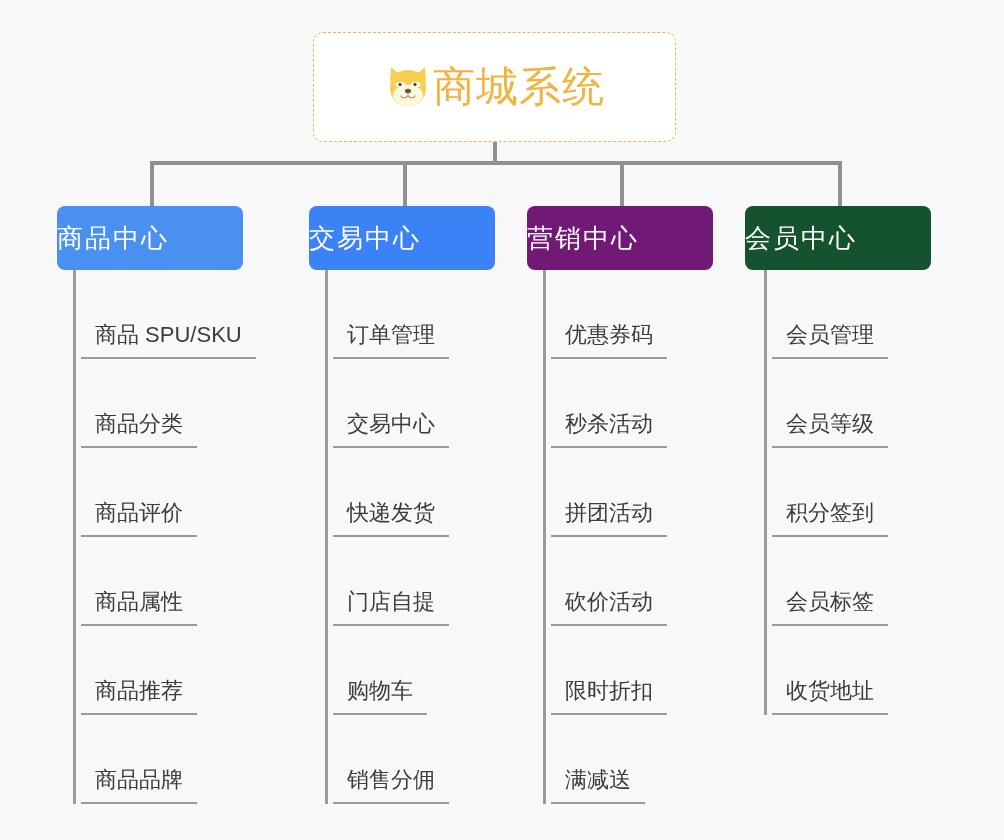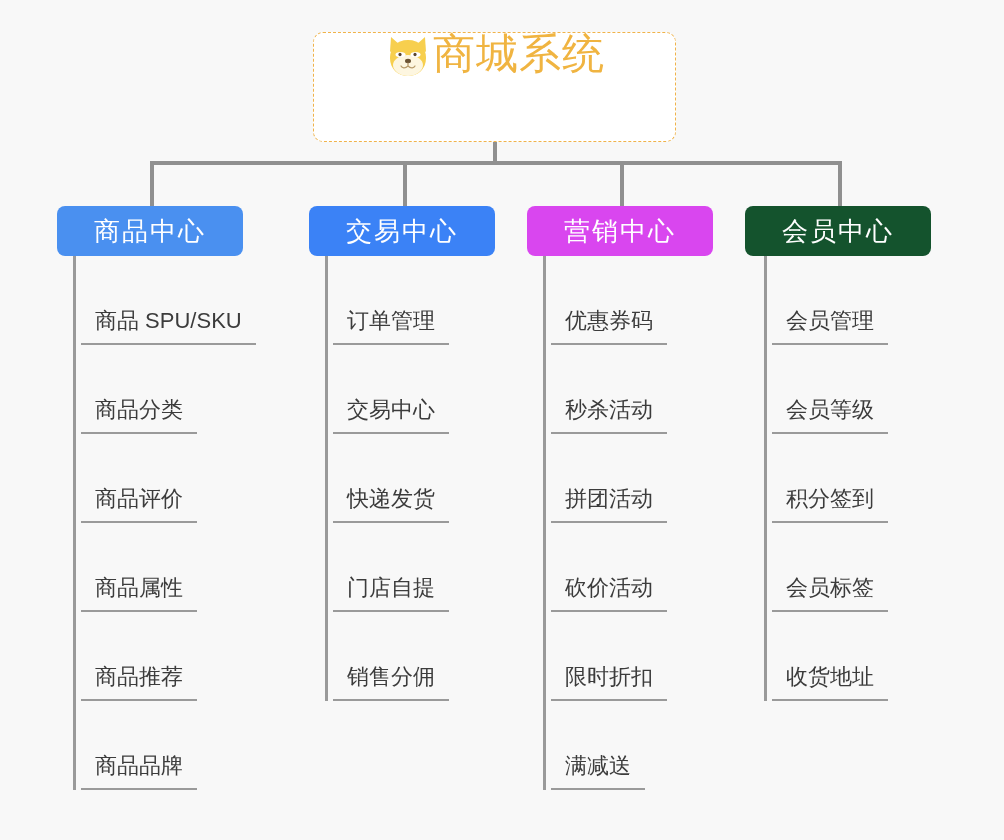--- a/index.html
+++ b/index.html
@@ -26,20 +26,21 @@
     position: absolute;
     left: 313px;
     top: 32px;
     width: 363px;
     height: 110px;
     background: #ffffff;
     border: 1px dashed #f0b34a;
     border-radius: 10px;
     box-sizing: border-box;
     display: flex;
+    align-items: center;
     justify-content: center;
     gap: 1px;
   }
   .root-icon {
     width: 48px;
     height: 48px;
     flex: 0 0 48px;
     position: relative;
     display: block;
   }
@@ -64,25 +65,25 @@
   .drop-2 { left: 403px; }
   .drop-3 { left: 620px; }
   .drop-4 { left: 838px; }
 
   
   .branch {
     position: absolute;
     top: 206px;
   }
   .branch-header {
-    height: 50px;
+    height: 64px;
     border-radius: 8px;
     display: flex;
     align-items: center;
-    justify-content: center;
+    justify-content: flex-start;
     color: #ffffff;
     font-size: 26px;
     letter-spacing: 2px;
     box-sizing: border-box;
   }
 
   .branch-1 { left: 57px;  width: 186px; }
   .branch-2 { left: 309px; width: 186px; }
   .branch-3 { left: 527px; width: 186px; }
   .branch-4 { left: 745px; width: 186px; }
@@ -192,27 +193,30 @@
       <div class="leaf-item">
           <span class="leaf-label">交易中心</span>
         </div>
       <div class="leaf-item">
           <span class="leaf-label">快递发货</span>
         </div>
       <div class="leaf-item">
           <span class="leaf-label">门店自提</span>
         </div>
       <div class="leaf-item">
+          <span class="leaf-label">购物车</span>
+        </div>
+      <div class="leaf-item">
           <span class="leaf-label">销售分佣</span>
         </div>
     </div>
   </div>
 
   <div class="branch branch-3">
-    <div class="branch-header" style="background: #d946ef;">
+    <div class="branch-header" style="background: #701a75;">
       <span>营销中心</span>
     </div>
     <div class="leaf-list">
       <div class="leaf-item">
           <span class="leaf-label">优惠券码</span>
         </div>
       <div class="leaf-item">
           <span class="leaf-label">秒杀活动</span>
         </div>
       <div class="leaf-item">

